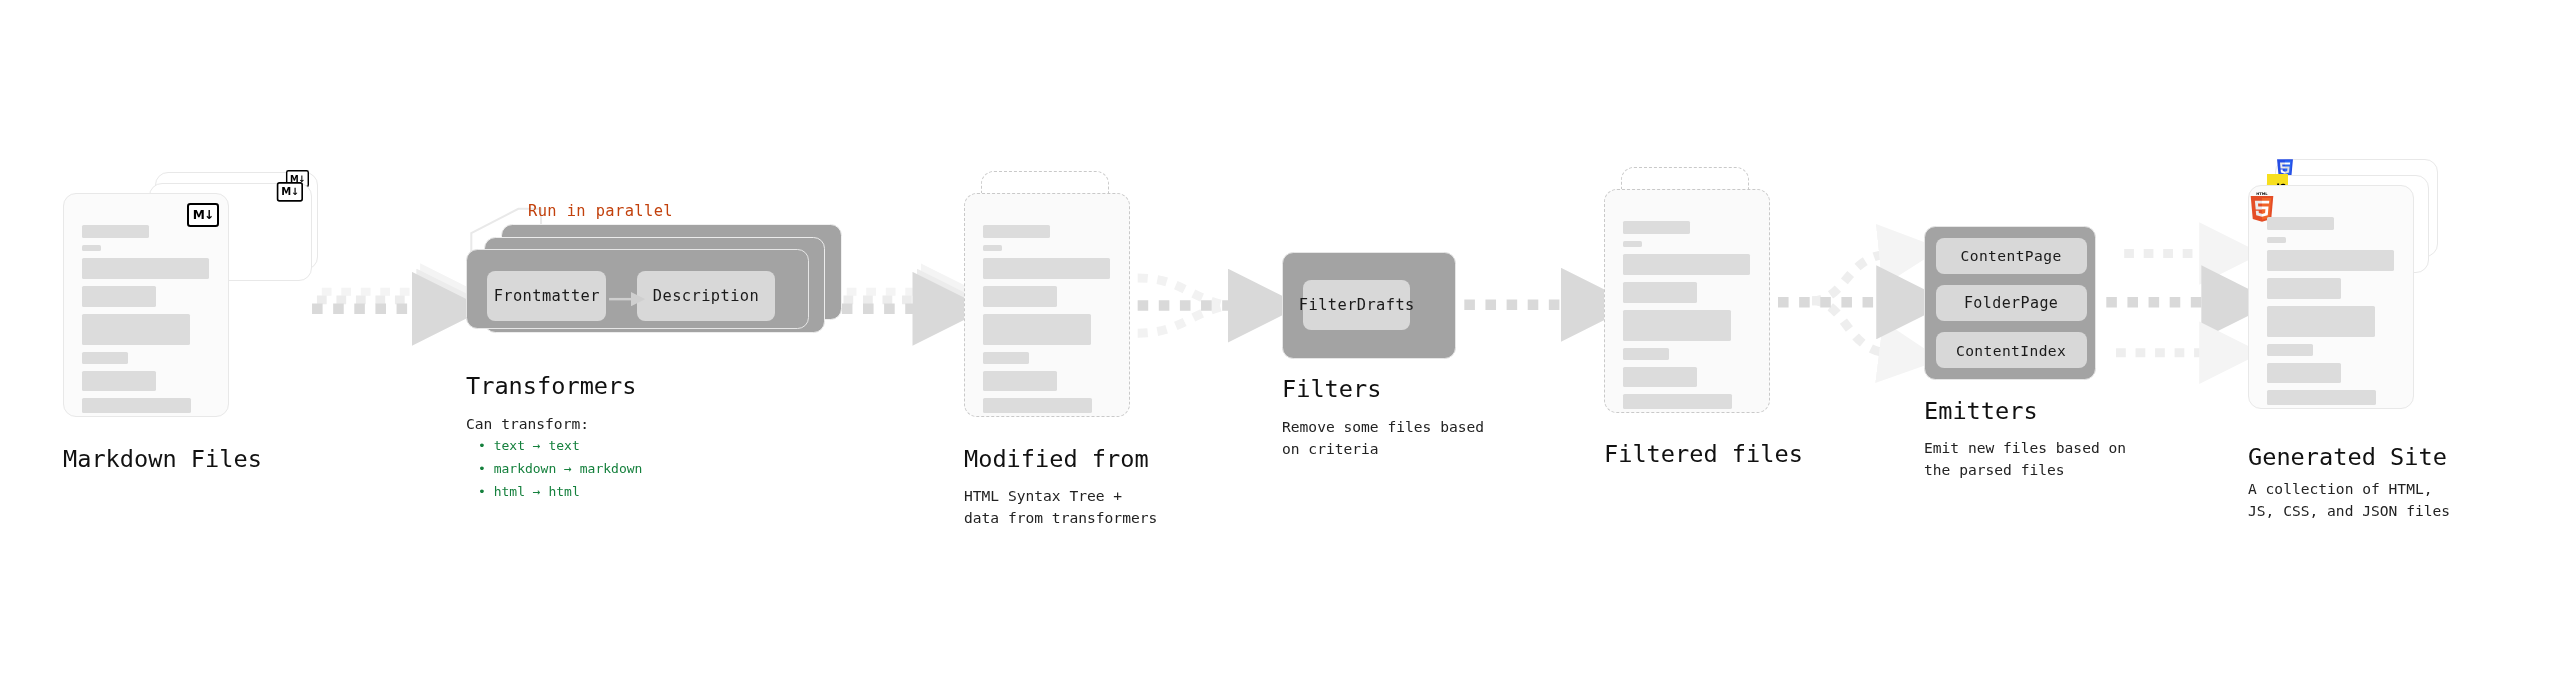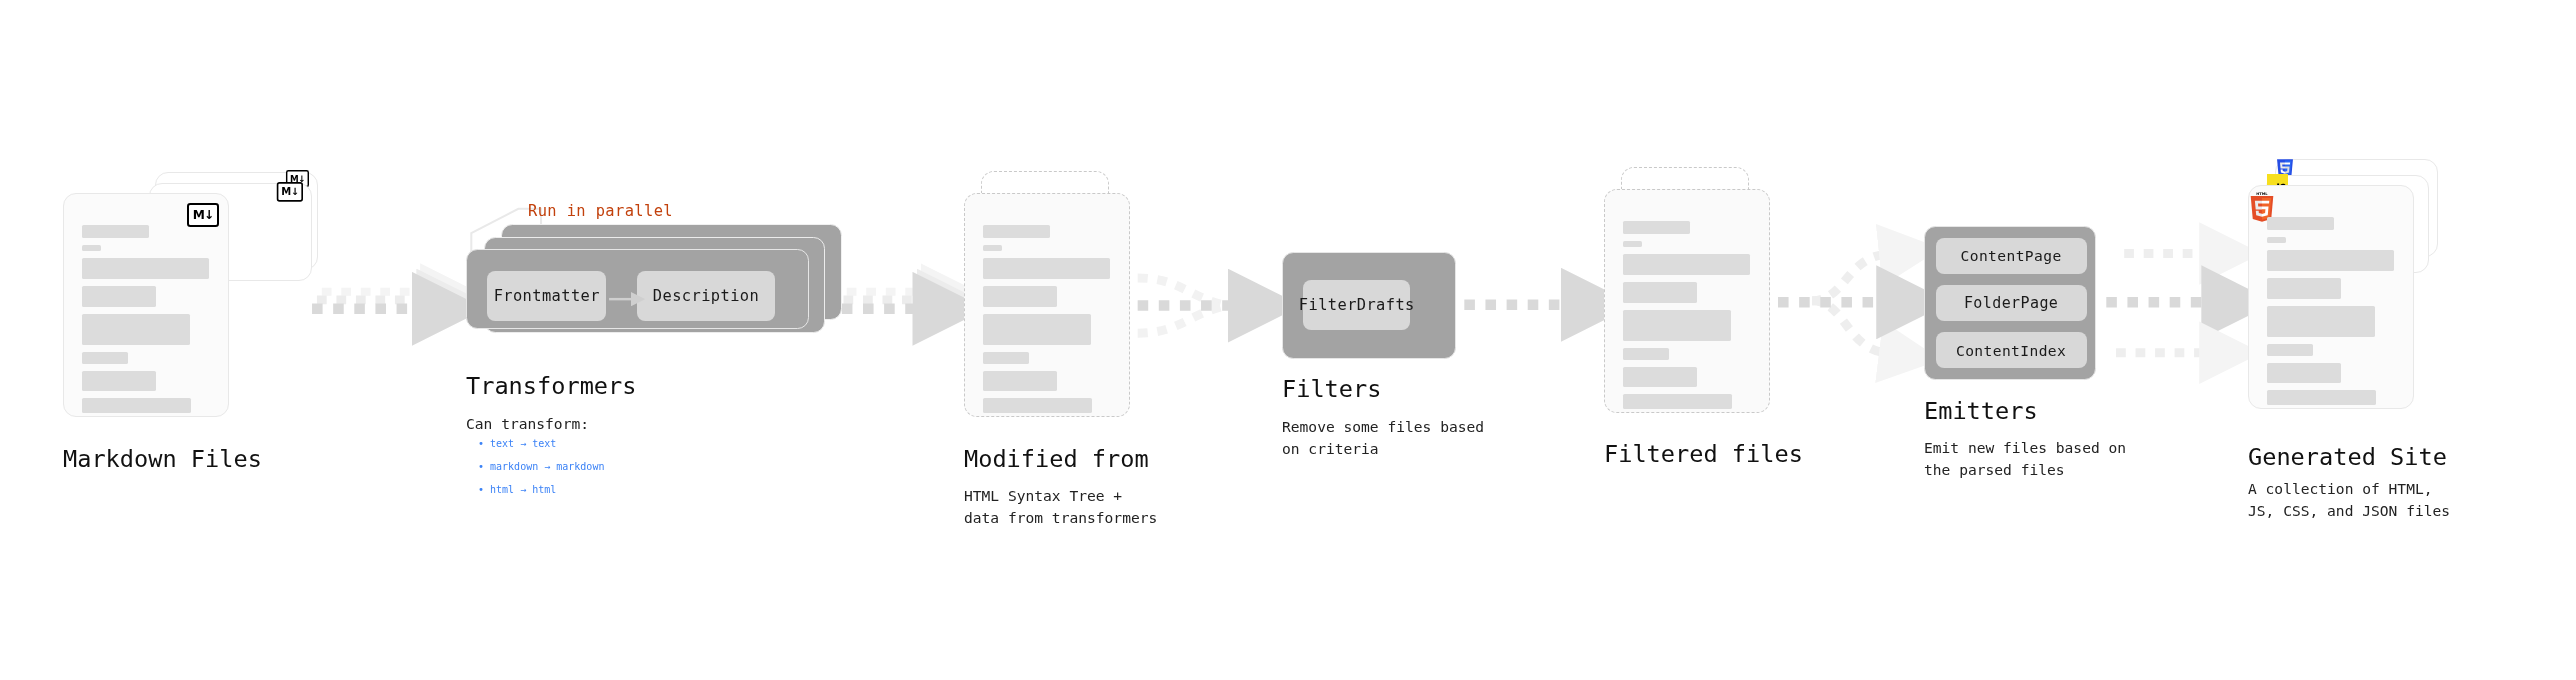--- a/index.html
+++ b/index.html
@@ -44,21 +44,21 @@
   
   .title{
     position:absolute;font-size:23.6px;color:#111;letter-spacing:0px;white-space:nowrap;
   }
   .sub{
     position:absolute;font-size:14.6px;color:#222;line-height:1.5;white-space:pre;
   }
   .runlabel{
     position:absolute;font-size:15.4px;color:#c2410c;white-space:nowrap;letter-spacing:0.4px;
   }
-  .bullets{position:absolute;font-size:10px;color:#3b82f6;line-height:1.55;white-space:pre;}
+  .bullets{position:absolute;font-size:13px;color:#15803d;line-height:1.55;white-space:pre;}
 
   svg{position:absolute;left:0;top:0;overflow:visible;}
 </style>
 </head>
 <body>
 
 <div class="stage">
 
   <svg width="2576" height="681" viewBox="0 0 3170 838">
     <defs>

